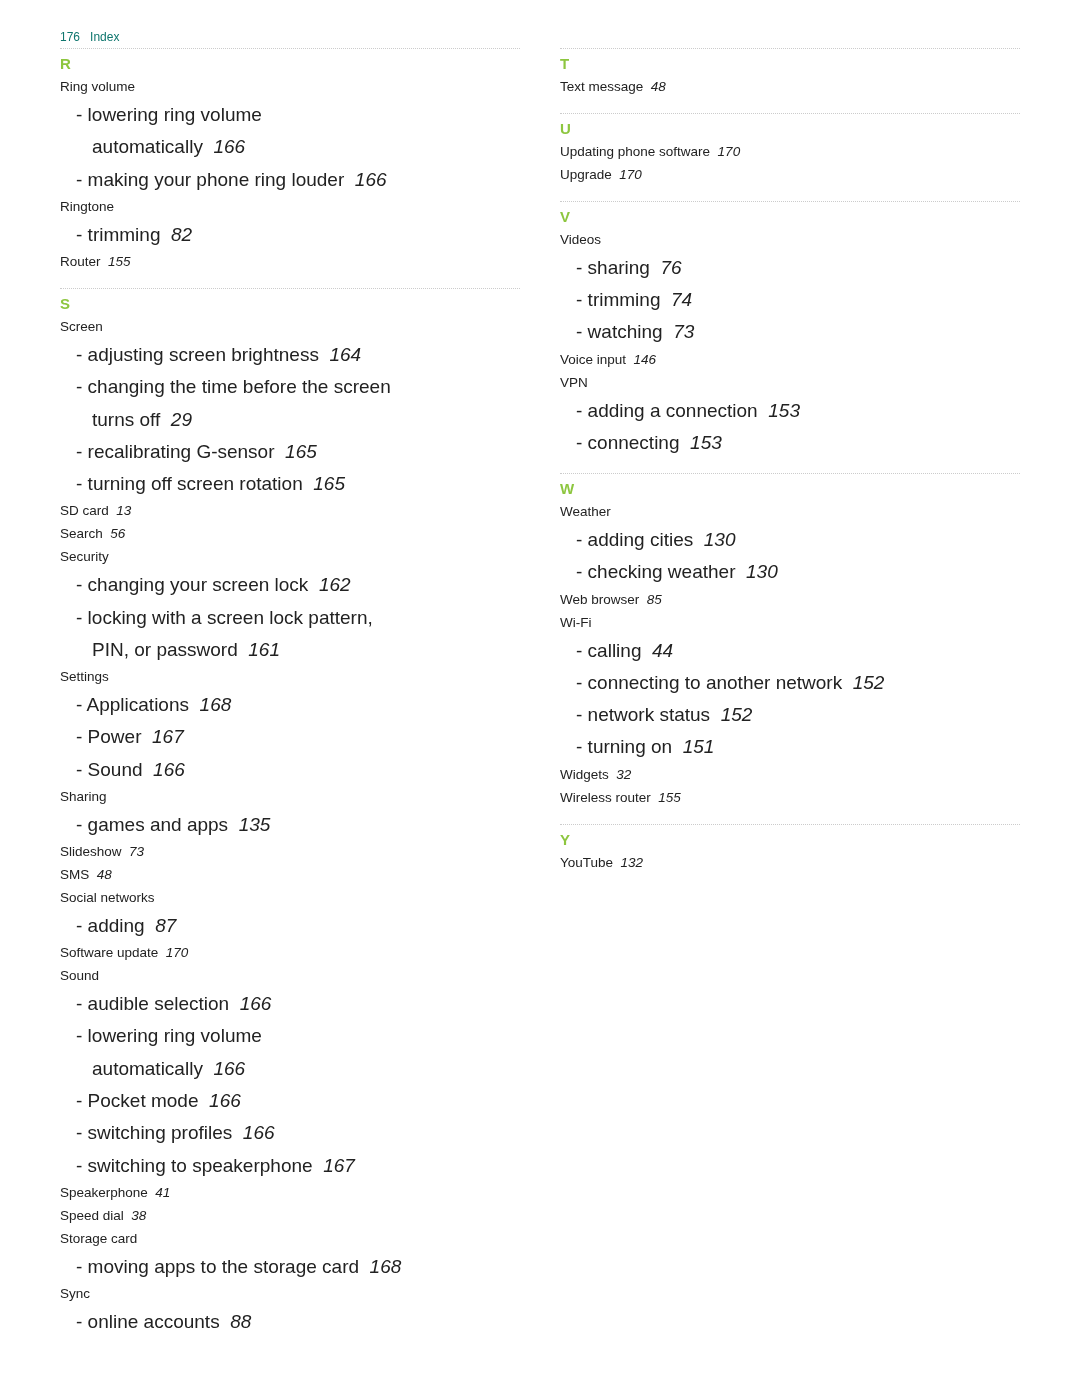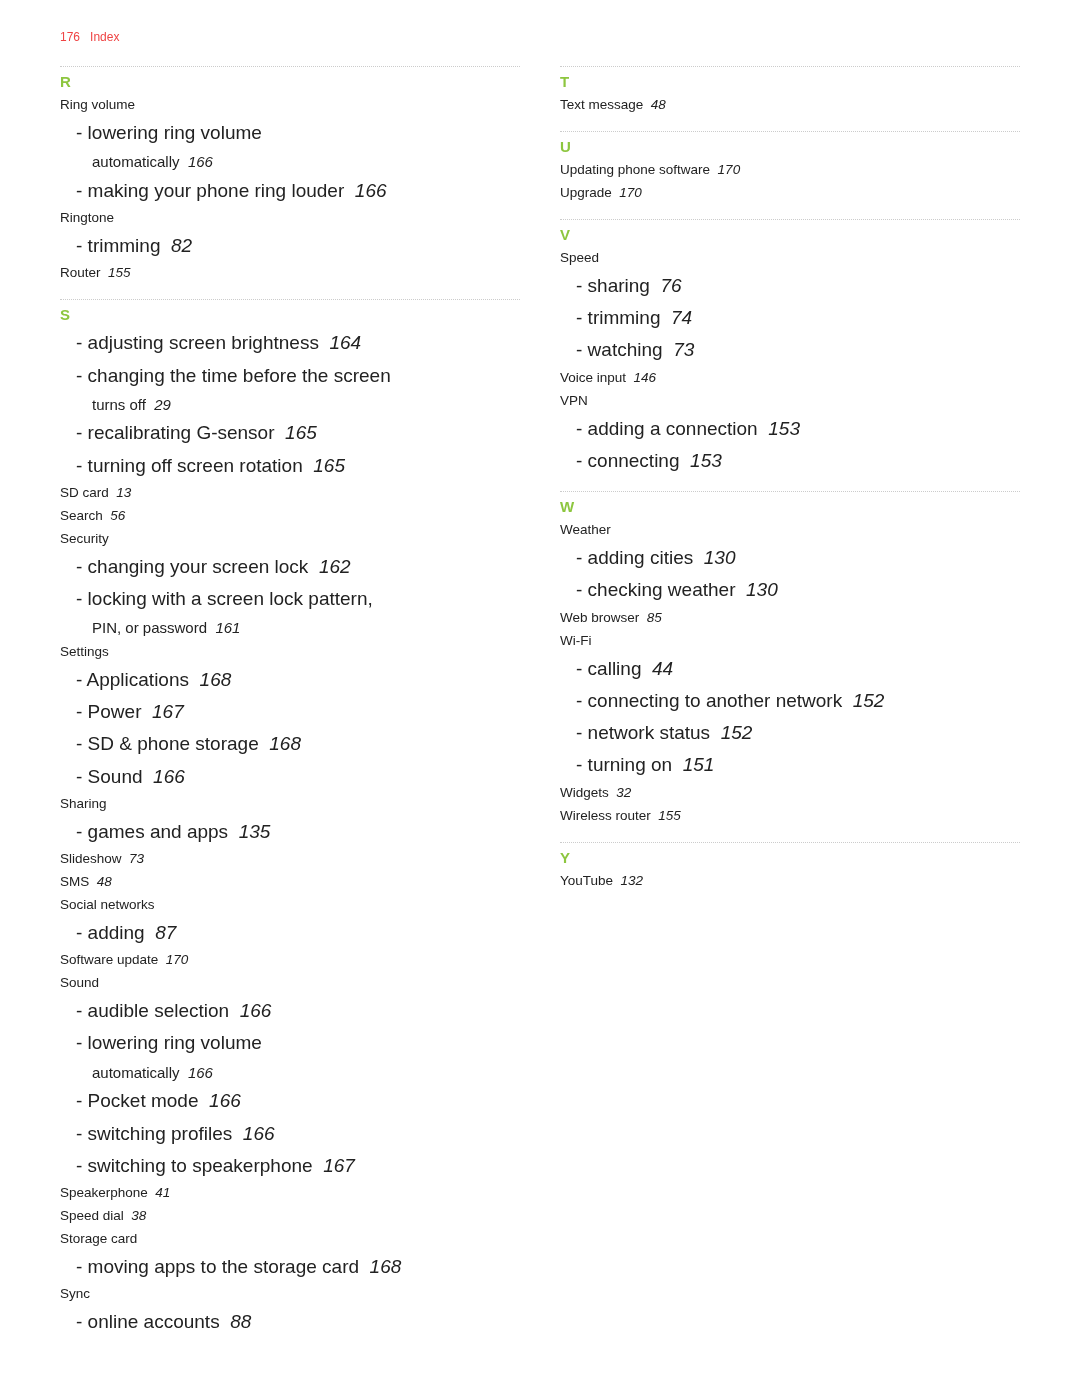--- a/index.html
+++ b/index.html
@@ -7,22 +7,21 @@
       background: #ffffff;
       font-family: 'Arial', sans-serif;
       font-size: 14px;
       color: #222222;
       width: 1080px;
       min-height: 1397px;
       padding: 30px 60px;
     }
     .page-header {
       font-size: 12px;
-      color: #ef4444;
-      margin-bottom: 18px;
+      color: #0f766e;
       padding-bottom: 4px;
     }
     .two-col {
       display: flex;
       gap: 0;
     }
     .col {
       flex: 1;
       padding-right: 30px;
     }
@@ -49,21 +48,21 @@
       font-size: 13.5px;
     }
     .entry .sub-item {
       display: block;
       padding-left: 16px;
       font-size: 19px;
     }
     .entry .sub-item-cont {
       display: block;
       padding-left: 32px;
-      font-size: 15px;
+      font-size: 19px;
     }
     .page-num {
       font-style: italic;
     }
   </style>
 </head>
 <body>
 
 <div class="page-header">
   <span>176</span>&nbsp;&nbsp;&nbsp;<span>Index</span>
@@ -86,20 +85,21 @@
         <span class="sub-item">- trimming &nbsp;<span class="page-num">82</span></span>
       </div>
       <div class="entry">
         <span class="main-term">Router &nbsp;<span class="page-num">155</span></span>
       </div>
     </div>
 
     <div class="section">
       <div class="section-header">S</div>
       <div class="entry">
+        <span class="main-term">Screen</span>
         <span class="sub-item">- adjusting screen brightness &nbsp;<span class="page-num">164</span></span>
         <span class="sub-item">- changing the time before the screen</span>
         <span class="sub-item-cont">turns off &nbsp;<span class="page-num">29</span></span>
         <span class="sub-item">- recalibrating G-sensor &nbsp;<span class="page-num">165</span></span>
         <span class="sub-item">- turning off screen rotation &nbsp;<span class="page-num">165</span></span>
       </div>
       <div class="entry">
         <span class="main-term">SD card &nbsp;<span class="page-num">13</span></span>
       </div>
       <div class="entry">
@@ -108,21 +108,20 @@
       <div class="entry">
         <span class="main-term">Security</span>
         <span class="sub-item">- changing your screen lock &nbsp;<span class="page-num">162</span></span>
         <span class="sub-item">- locking with a screen lock pattern,</span>
         <span class="sub-item-cont">PIN, or password &nbsp;<span class="page-num">161</span></span>
       </div>
       <div class="entry">
         <span class="main-term">Settings</span>
         <span class="sub-item">- Applications &nbsp;<span class="page-num">168</span></span>
         <span class="sub-item">- Power &nbsp;<span class="page-num">167</span></span>
-        <span class="sub-item">- SD &amp; phone storage &nbsp;<span class="page-num">168</span></span>
         <span class="sub-item">- Sound &nbsp;<span class="page-num">166</span></span>
       </div>
       <div class="entry">
         <span class="main-term">Sharing</span>
         <span class="sub-item">- games and apps &nbsp;<span class="page-num">135</span></span>
       </div>
       <div class="entry">
         <span class="main-term">Slideshow &nbsp;<span class="page-num">73</span></span>
       </div>
       <div class="entry">
@@ -177,21 +176,21 @@
         <span class="main-term">Updating phone software &nbsp;<span class="page-num">170</span></span>
       </div>
       <div class="entry">
         <span class="main-term">Upgrade &nbsp;<span class="page-num">170</span></span>
       </div>
     </div>
 
     <div class="section">
       <div class="section-header">V</div>
       <div class="entry">
-        <span class="main-term">Speed</span>
+        <span class="main-term">Videos</span>
         <span class="sub-item">- sharing &nbsp;<span class="page-num">76</span></span>
         <span class="sub-item">- trimming &nbsp;<span class="page-num">74</span></span>
         <span class="sub-item">- watching &nbsp;<span class="page-num">73</span></span>
       </div>
       <div class="entry">
         <span class="main-term">Voice input &nbsp;<span class="page-num">146</span></span>
       </div>
       <div class="entry">
         <span class="main-term">VPN</span>
         <span class="sub-item">- adding a connection &nbsp;<span class="page-num">153</span></span>

